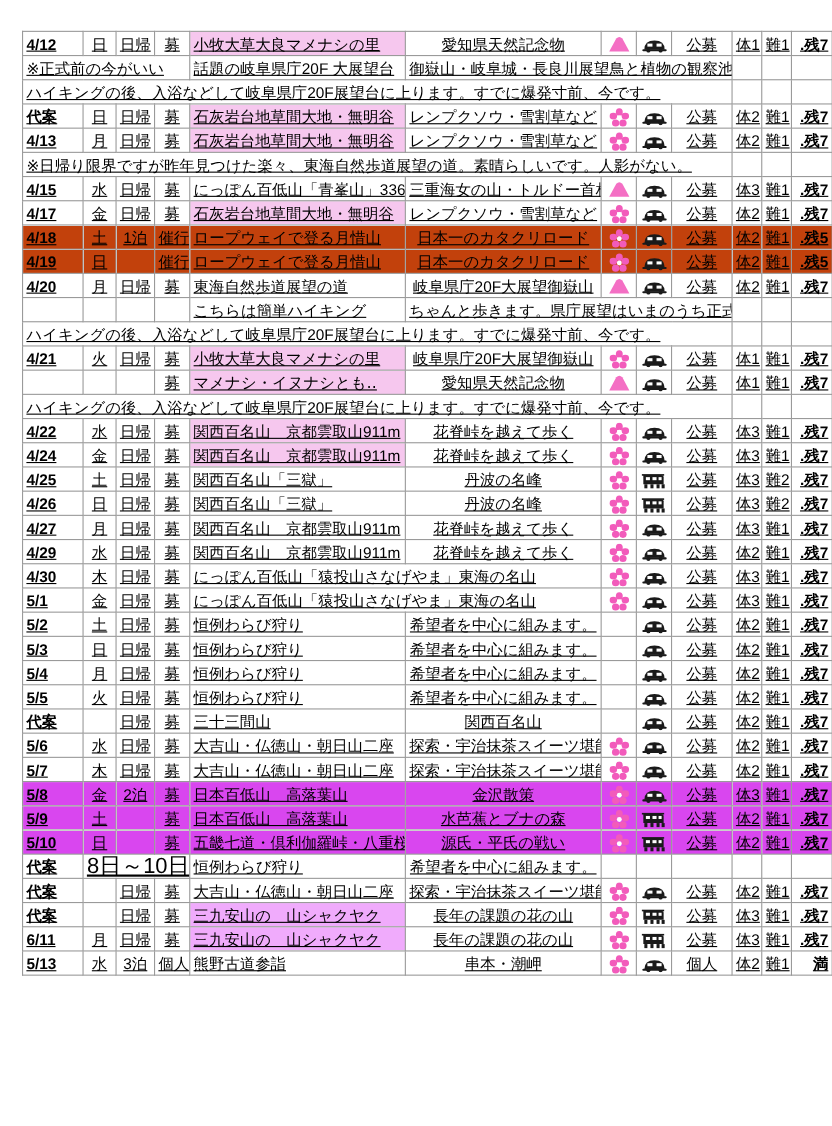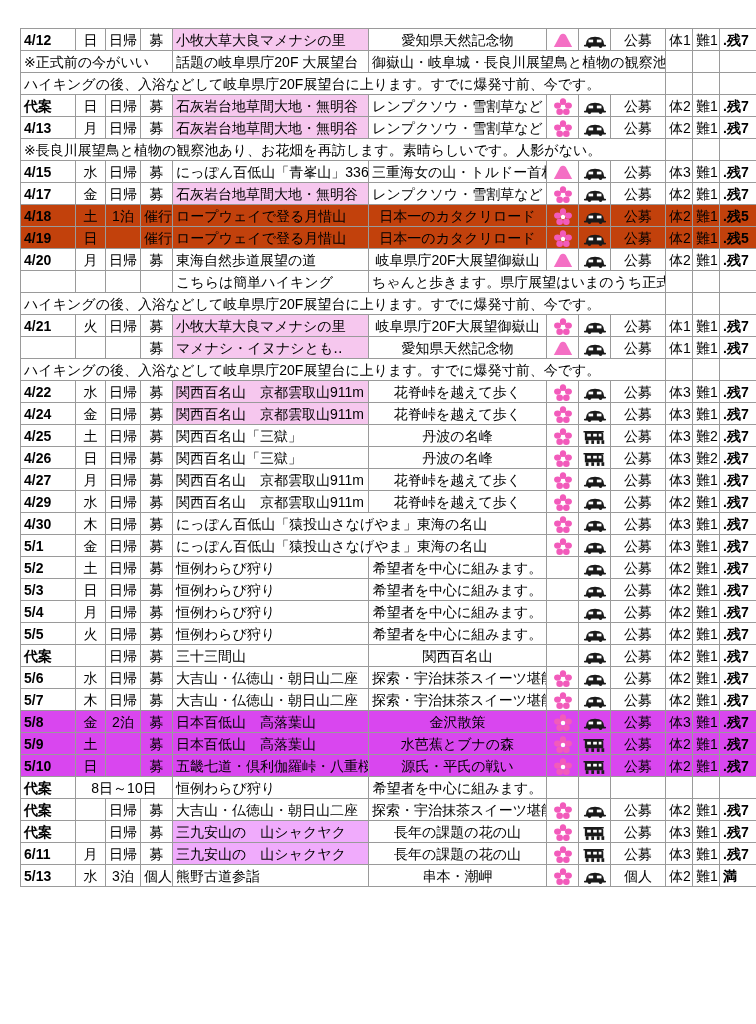--- a/index.html
+++ b/index.html
@@ -4,20 +4,21 @@
 <style>
   html,body{margin:0;padding:0;background:#ffffff;}
   body{
     width:756px;height:1024px;
     font-family:"Liberation Sans","DejaVu Sans",sans-serif;
     -webkit-font-smoothing:none;
   }
   #sheet{
     position:absolute;left:20px;top:28px;
     width:716px;
+    text-decoration:underline;
   }
   table.grid{
     border-collapse:collapse;
     table-layout:fixed;
     width:716px;
     background:#fff;
   }
   table.grid td{
     border:1px solid #9a9a9a;
     padding:0 3px;
@@ -46,21 +47,21 @@
   .ta-c{text-align:center;}
 
   .date{font-weight:bold;font-size:14.5px;text-align:left;padding-left:4px;}
   .wday{text-align:center;font-size:14px;}
   .dur{text-align:center;font-size:13px;}
   .type{text-align:center;font-size:13.5px;}
   .title{text-align:left;font-size:13.5px;padding-left:5px;}
   .desc{text-align:center;font-size:13.5px;padding-left:5px;}
   .recruit{text-align:center;font-size:13.5px;margin-left:36px;}
   .fit,.diff{text-align:center;font-size:10.5px;}
-  .left{text-align:left;font-size:14px;font-weight:bold;}
+  .left{text-align:right;font-size:14px;font-weight:bold;}
   .noteline{text-align:left;font-size:14.5px;padding-left:5px;}
 
   .red{color:#dd0000;}
   .icocell{text-align:center;padding:0;line-height:0;}
   .bg-cyan      td{background:#ccf5f5;}
   .bg-yellow    td{background:#fbfbd2;}
   td.cell-pink{background:#f6c7ee;}
   td.cell-pinklite{background:#f0abfc;}
   td.cell-cyan{background:#c2410c;}
   td.cell-yellow{background:#d946ef;}
@@ -181,21 +182,21 @@
                 <circle cx="19" cy="13" r="2" fill="#1a1a1a"></circle>
                 <rect x="6" y="6" width="5" height="3" fill="#ffffff"></rect>
                 <rect x="15" y="6" width="5" height="3" fill="#ffffff"></rect>
               </svg></span></td>
           <td class="recruit cell-white">公募</td>
           <td class="fit cell-white">体2</td>
           <td class="diff cell-white">難1</td>
           <td class="left cell-white">.残7</td>
         </tr>
         <tr>
-          <td class="noteline cell-white" colspan="9">※長良川展望鳥と植物の観察池あり、お花畑を再訪します。素晴らしいです。人影がない。</td>
+          <td class="noteline cell-white" colspan="9">※日帰り限界ですが昨年見つけた楽々、東海自然歩道展望の道。素晴らしいです。人影がない。</td>
           <td class="cell-white"></td>
           <td class="cell-white"></td>
           <td class="cell-white"></td>
         </tr>
         <tr>
           <td class="date cell-white">4/15</td>
           <td class="wday cell-white">水</td>
           <td class="dur cell-white">日帰</td>
           <td class="type cell-white">募</td>
           <td class="title cell-white">にっぽん百低山「青峯山」336m</td>
@@ -905,21 +906,21 @@
                 <rect x="20" y="12" width="3" height="4" fill="#1a1a1a"></rect>
                 <rect x="0.5" y="2" width="22" height="1.6" fill="#1a1a1a"></rect>
               </svg></span></td>
           <td class="recruit cell-yellow">公募</td>
           <td class="fit cell-yellow">体2</td>
           <td class="diff cell-yellow">難1</td>
           <td class="left cell-yellow">.残7</td>
         </tr>
         <tr>
           <td class="date cell-white">代案</td>
-          <td class="dur ta-c cell-white" colspan="3" style="font-size: 14px;">8日～10日</td>
+          <td class="dur ta-c cell-white" colspan="3" style="font-size: 20px;">8日～10日</td>
           <td class="title cell-white">恒例わらび狩り</td>
           <td class="desc cell-white">希望者を中心に組みます。</td>
           <td class="icocell cell-white"></td>
           <td class="icocell cell-white"></td>
           <td class="recruit cell-white"></td>
           <td class="fit cell-white"></td>
           <td class="diff cell-white"></td>
           <td class="left cell-white"></td>
         </tr>
         <tr>

